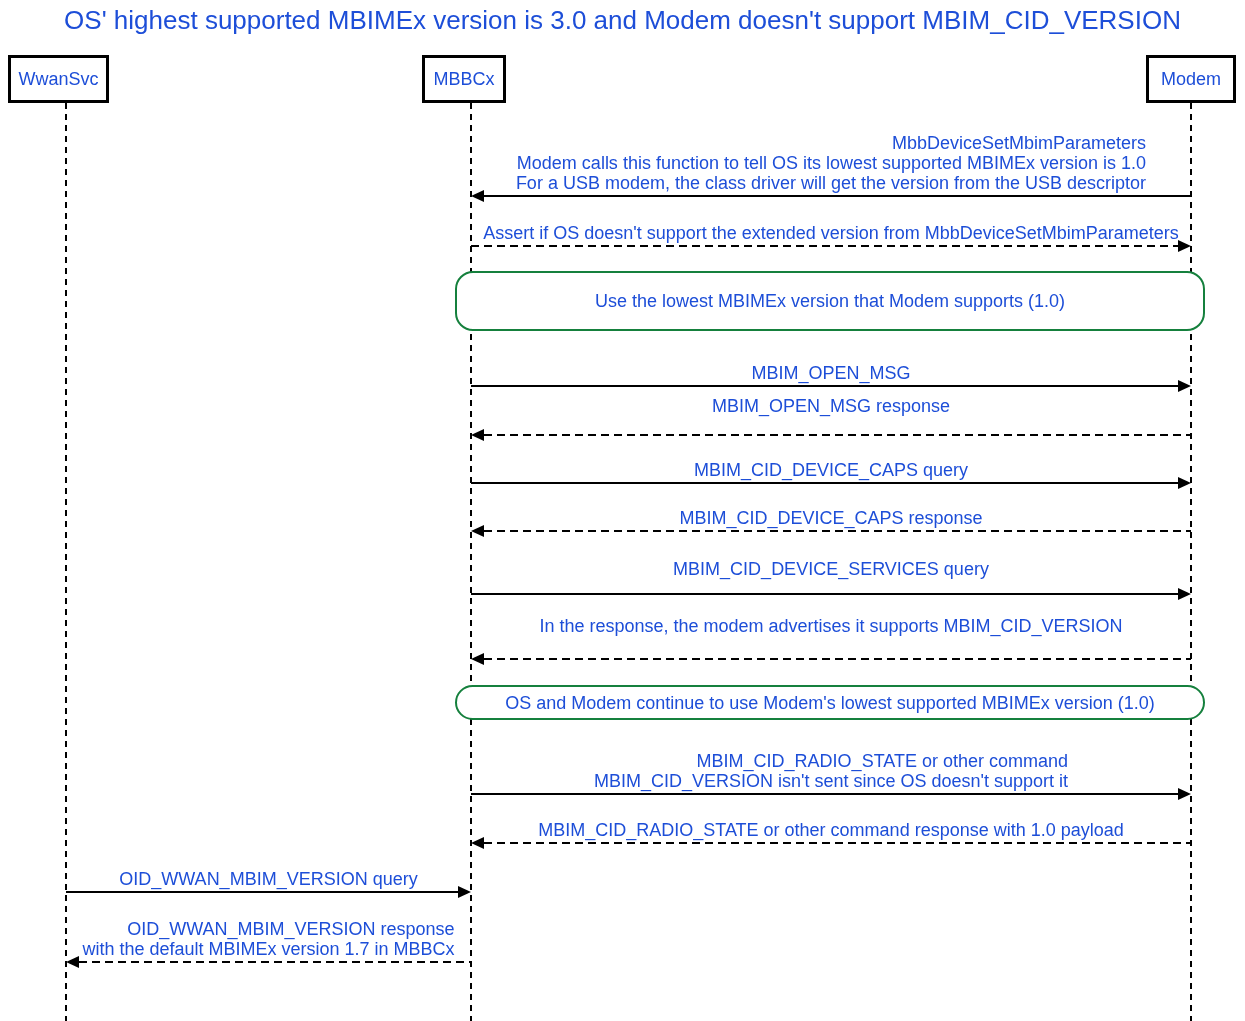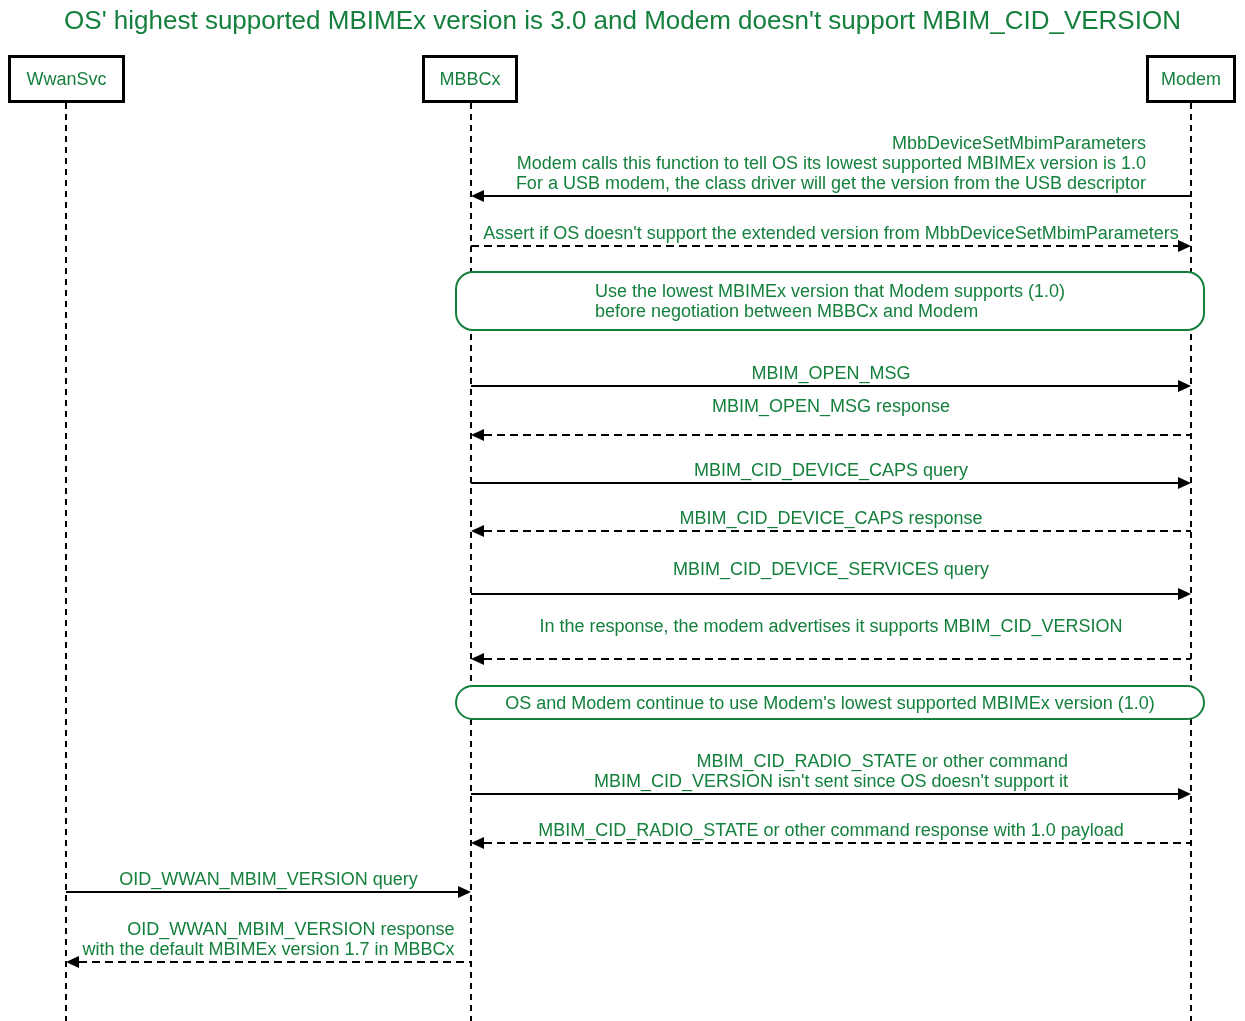--- a/index.html
+++ b/index.html
@@ -1,18 +1,18 @@
 <!DOCTYPE html>
 <html><head>
 <meta charset="utf-8">
 <style>
   html,body{margin:0;padding:0;background:#ffffff;}
   .canvas{
     position:relative;width:1245px;height:1021px;background:#ffffff;
-    font-family:"Liberation Sans", sans-serif;color:#15803d;overflow:hidden;
+    font-family:"Liberation Sans", sans-serif;color:#1d4ed8;overflow:hidden;
   }
   .title{
     position:absolute;top:5px;left:0;width:1245px;text-align:center;
     font-size:26px;line-height:30px;white-space:nowrap;
   }
   .lifeline{
     position:absolute;top:103px;height:918px;width:1.5px;
     background:repeating-linear-gradient(to bottom,#000 0 6px,transparent 6px 11px);
   }
   .pbox{
@@ -47,24 +47,24 @@
 <body>
 
 <div class="canvas">
 
   <div class="title">OS' highest supported MBIMEx version is 3.0 and Modem doesn't support MBIM_CID_VERSION</div>
 
   <div class="lifeline" style="left:65px"></div>
   <div class="lifeline" style="left:470px"></div>
   <div class="lifeline" style="left:1190px"></div>
 
-  <div class="pbox" style="left:8px;width:117px">
+  <div class="pbox" style="left:8px;width:101px">
     <span>WwanSvc</span>
   </div>
-  <div class="pbox" style="left:422px;width:96px">
+  <div class="pbox" style="left:422px;width:84px">
     <span>MBBCx</span>
   </div>
   <div class="pbox" style="left:1146px;width:90px">
     <span>Modem</span>
   </div>
 
   <div class="lbl span-mm" style="top:133px">
     <div class="lines">
       <span>MbbDeviceSetMbimParameters</span>
       <span>Modem calls this function to tell OS its lowest supported MBIMEx version is 1.0</span>
@@ -78,21 +78,20 @@
     <div class="lines">
         <span>Assert if OS doesn't support the extended version from MbbDeviceSetMbimParameters</span>
       </div>
   </div>
   <div class="dashline" style="left:471px;top:245px;width:707px"></div>
   <div class="ah r" style="left:1178px;top:240px"></div>
 
   <div class="note" style="top:271px;height:60px">
     <div class="lines" style="text-align:left">
       <span style="display:block;white-space:nowrap">Use the lowest MBIMEx version that Modem supports (1.0)</span>
-      <span style="display:block;white-space:nowrap">before negotiation between MBBCx and Modem</span>
     </div>
   </div>
 
   <div class="lbl span-mm" style="top:363px">
     <div class="lines">
         <span>MBIM_OPEN_MSG</span>
       </div>
   </div>
   <div class="solidline" style="left:471px;top:385px;width:707px"></div>
   <div class="ah r" style="left:1178px;top:380px"></div>

